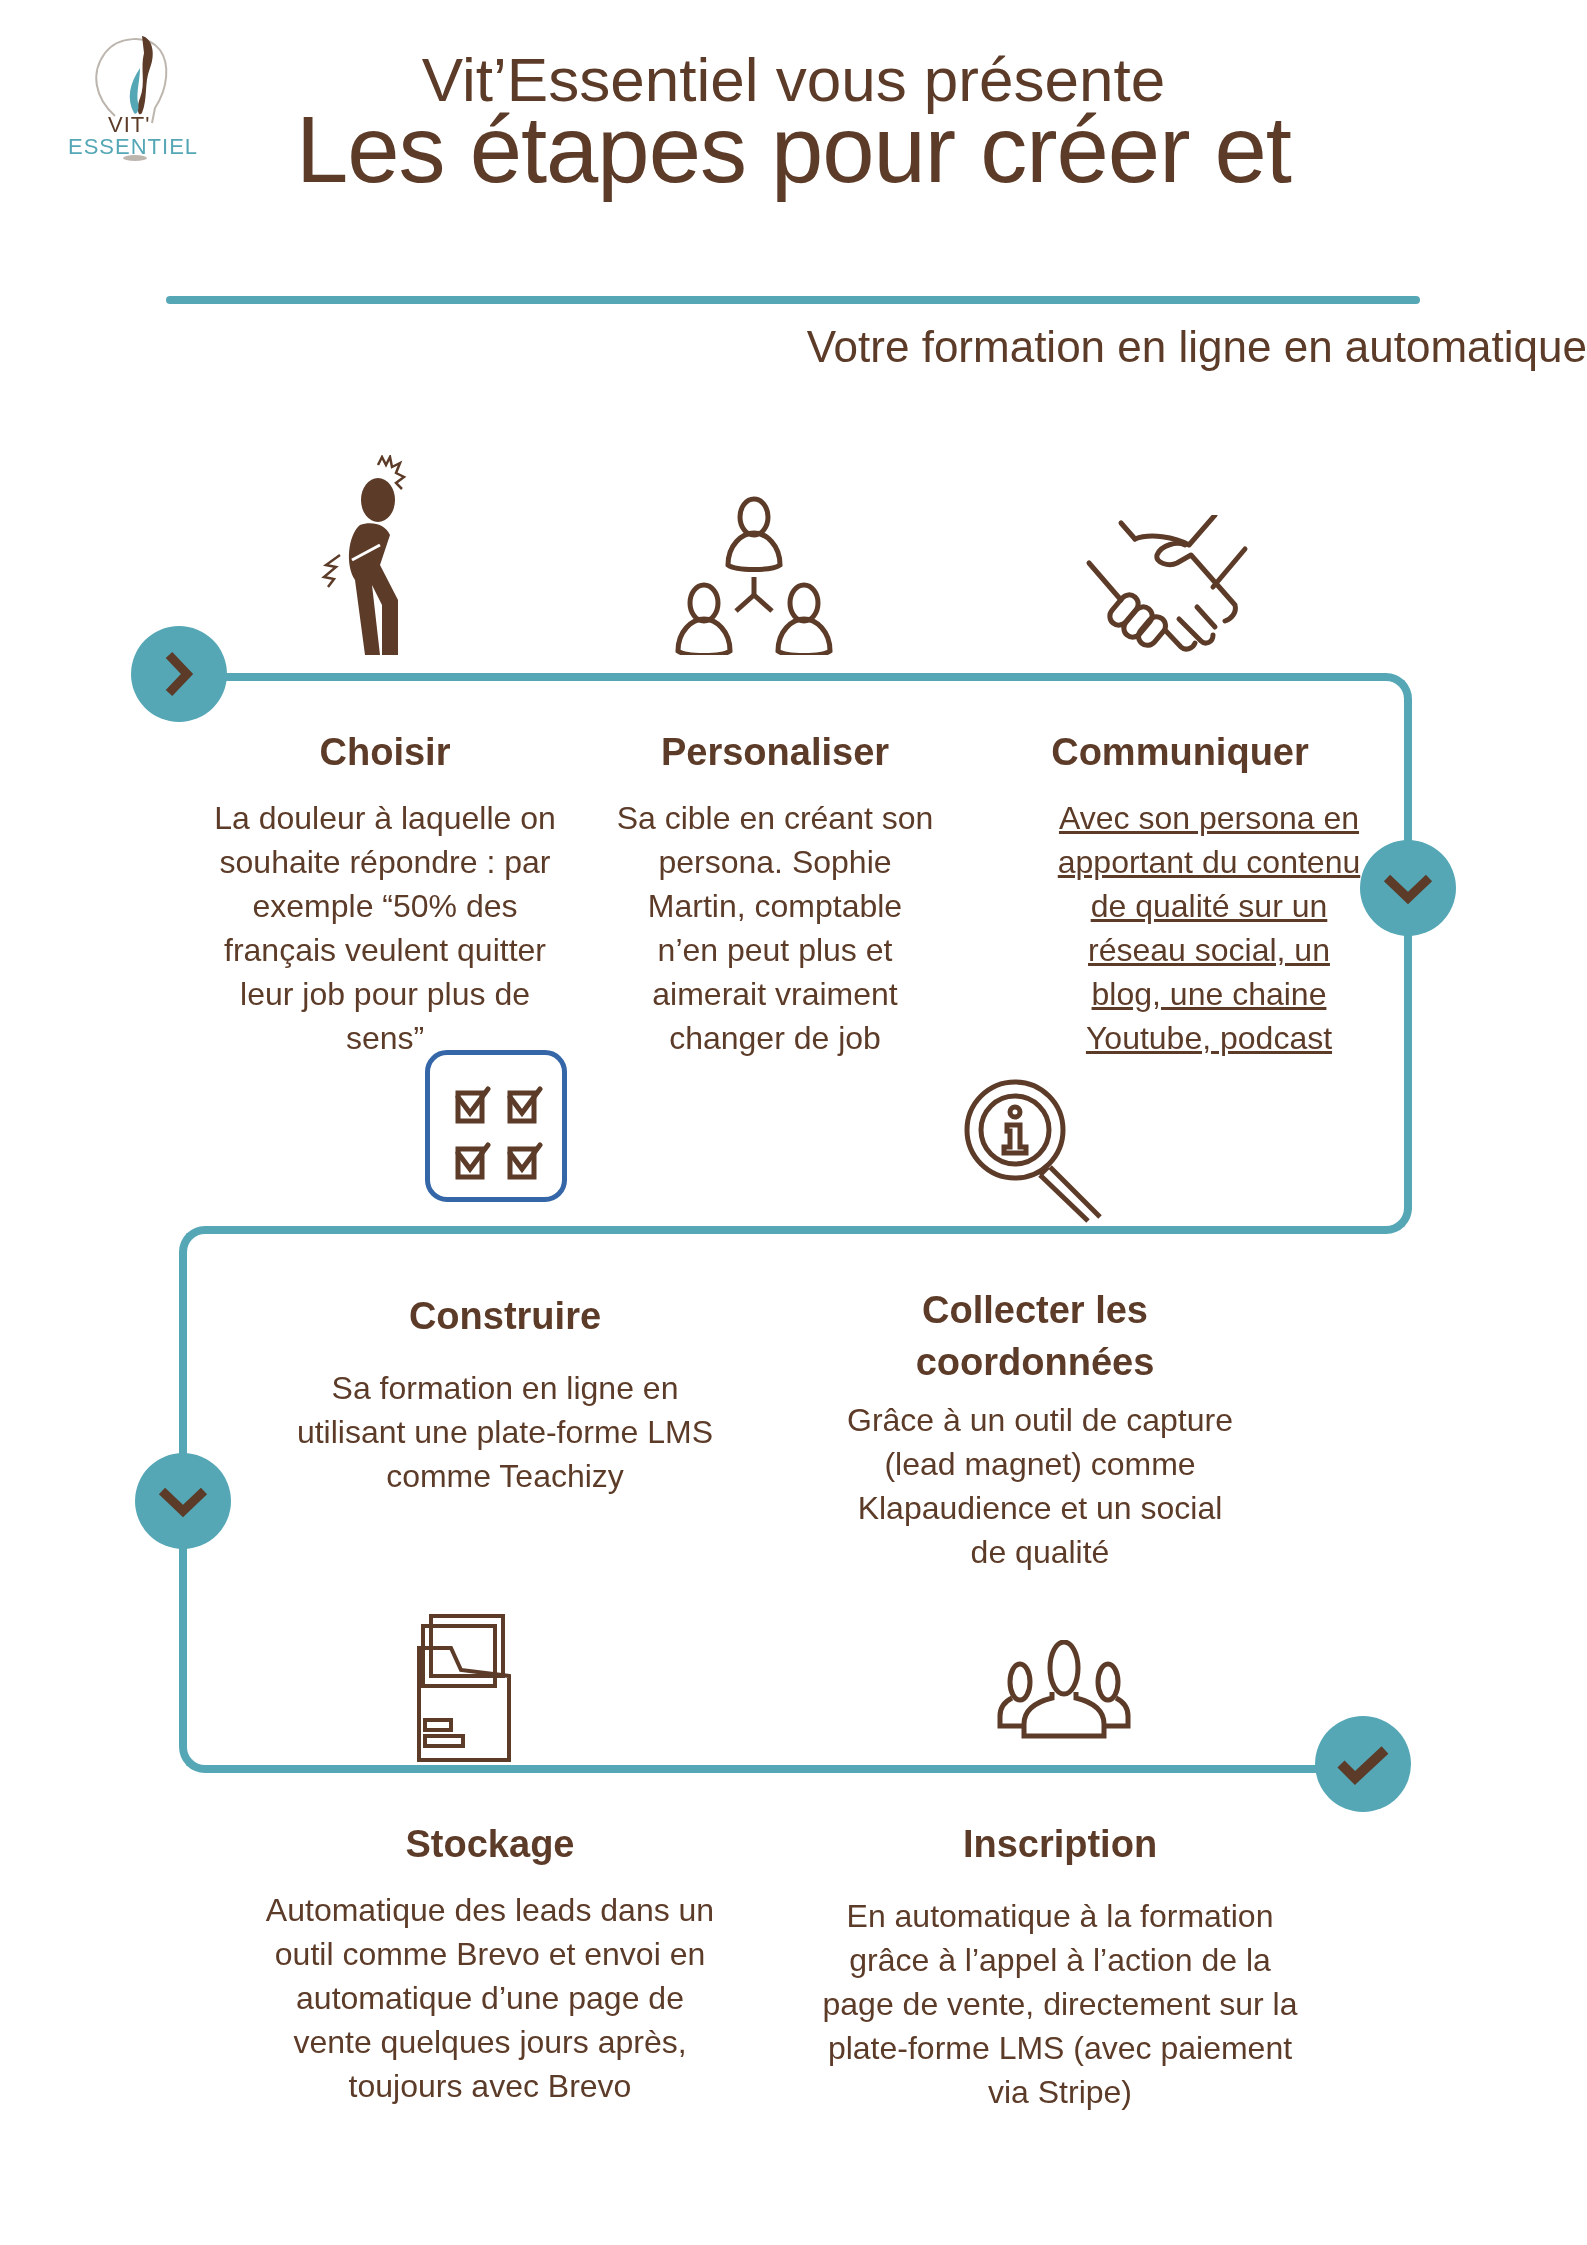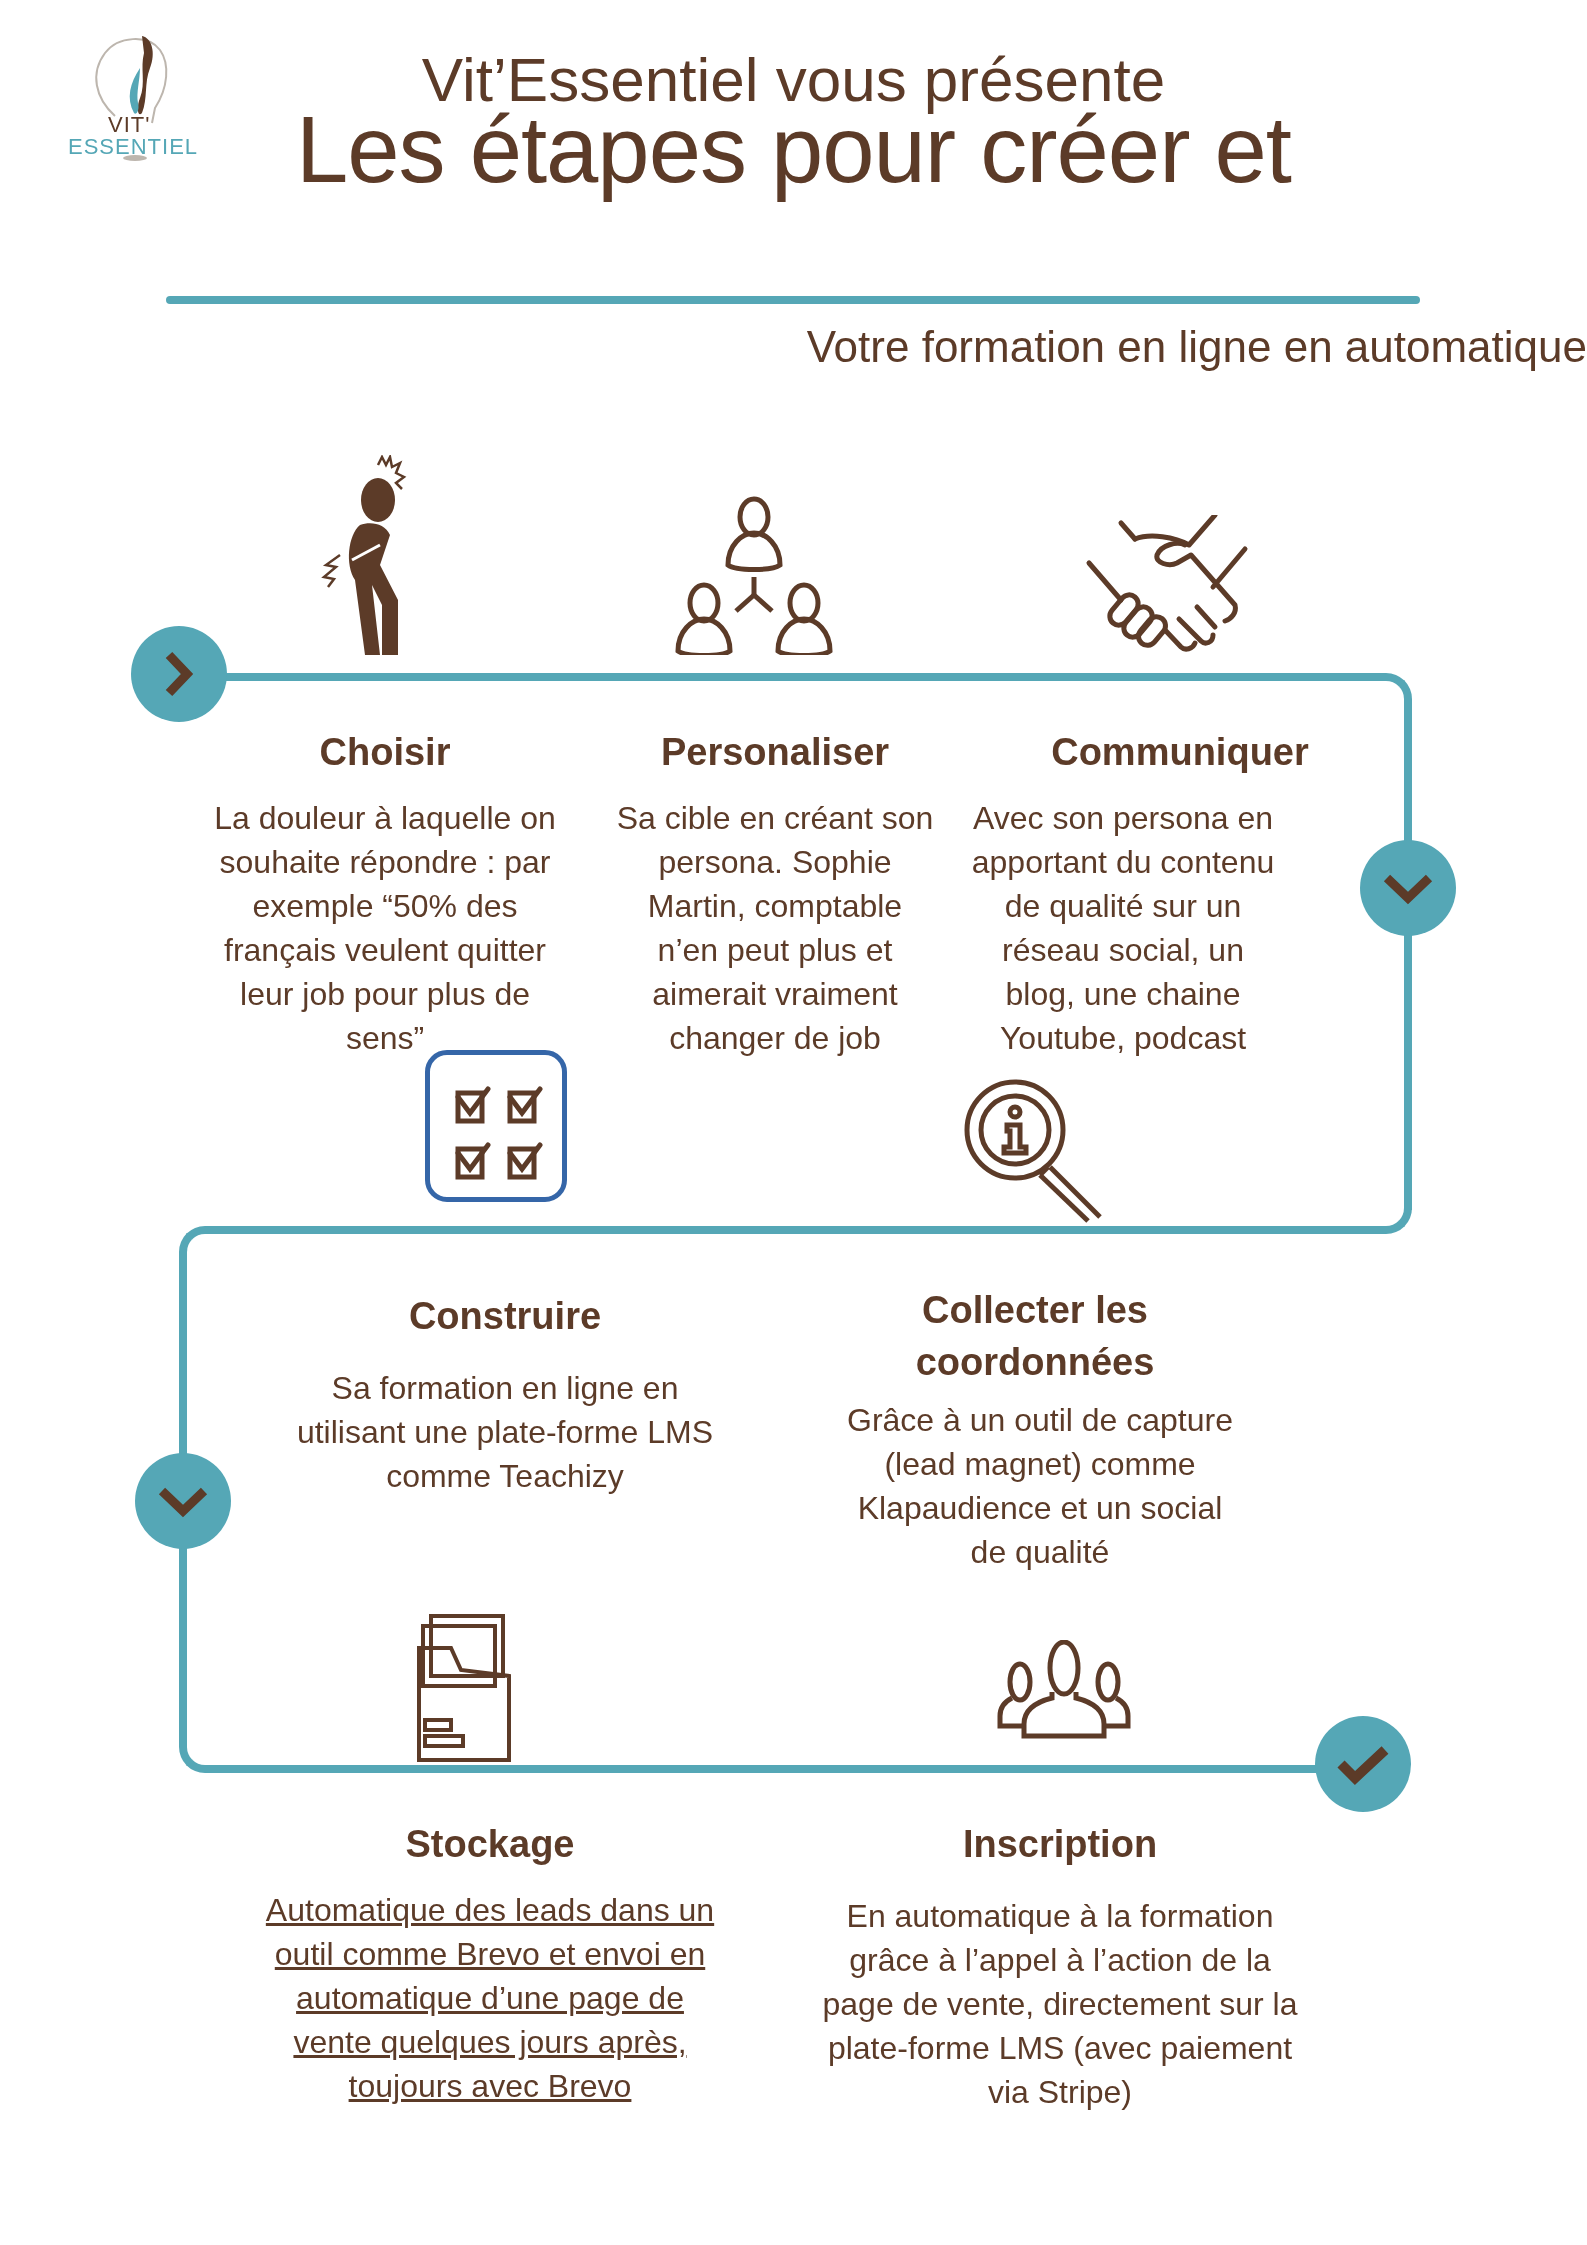--- a/index.html
+++ b/index.html
@@ -121,21 +121,21 @@
 <div class="abs step-desc" style="left:585px;width:380px;top:796px;">
   <div>Sa cible en créant son</div>
   <div>persona. Sophie</div>
   <div>Martin, comptable</div>
   <div>n’en peut plus et</div>
   <div>aimerait vraiment</div>
   <div>changer de job</div>
 </div>
 
 <div class="abs step-title" style="left:990px;width:380px;top:726px;">Communiquer</div>
-<div class="abs step-desc" style="left:933px;width:380px;top:796px;">
+<div class="abs step-desc" style="left:1019px;width:380px;top:796px;text-decoration:underline;">
   <div>Avec son persona en</div>
   <div>apportant du contenu</div>
   <div>de qualité sur un</div>
   <div>réseau social, un</div>
   <div>blog, une chaine</div>
   <div>Youtube, podcast</div>
 </div>
 
 <div class="abs" style="left:425px;top:1050px;width:142px;height:152px;border:5px solid #3566a8;border-radius:22px;box-sizing:border-box;">
   <svg width="132" height="142" viewBox="0 0 132 142">
@@ -197,21 +197,21 @@
     <ellipse cx="68" cy="28" rx="14" ry="26"></ellipse>
     <path d="M56 52 L56 58 C40 62 28 70 28 84 L28 96 L108 96 L108 84 C108 70 96 62 80 58 L80 52"></path>
     <ellipse cx="24" cy="42" rx="10" ry="18"></ellipse>
     <path d="M16 58 C8 62 4 68 4 76 L4 86 L26 86"></path>
     <ellipse cx="112" cy="42" rx="10" ry="18"></ellipse>
     <path d="M120 58 C128 62 132 68 132 76 L132 86 L110 86"></path>
   </g>
 </svg>
 
 <div class="abs step-title" style="left:230px;width:520px;top:1818px;">Stockage</div>
-<div class="abs step-desc" style="left:225px;width:530px;top:1888px;text-decoration:underline;">
+<div class="abs step-desc" style="left:225px;width:530px;top:1888px;">
   <div>Automatique  des leads dans un</div>
   <div>outil comme Brevo  et envoi en</div>
   <div>automatique d’une page de</div>
   <div>vente quelques jours après,</div>
   <div>toujours avec Brevo</div>
 </div>
 
 <div class="abs step-title" style="left:800px;width:520px;top:1818px;">Inscription</div>
 <div class="abs step-desc" style="left:790px;width:540px;top:1894px;">
   <div>En automatique à la formation</div>

